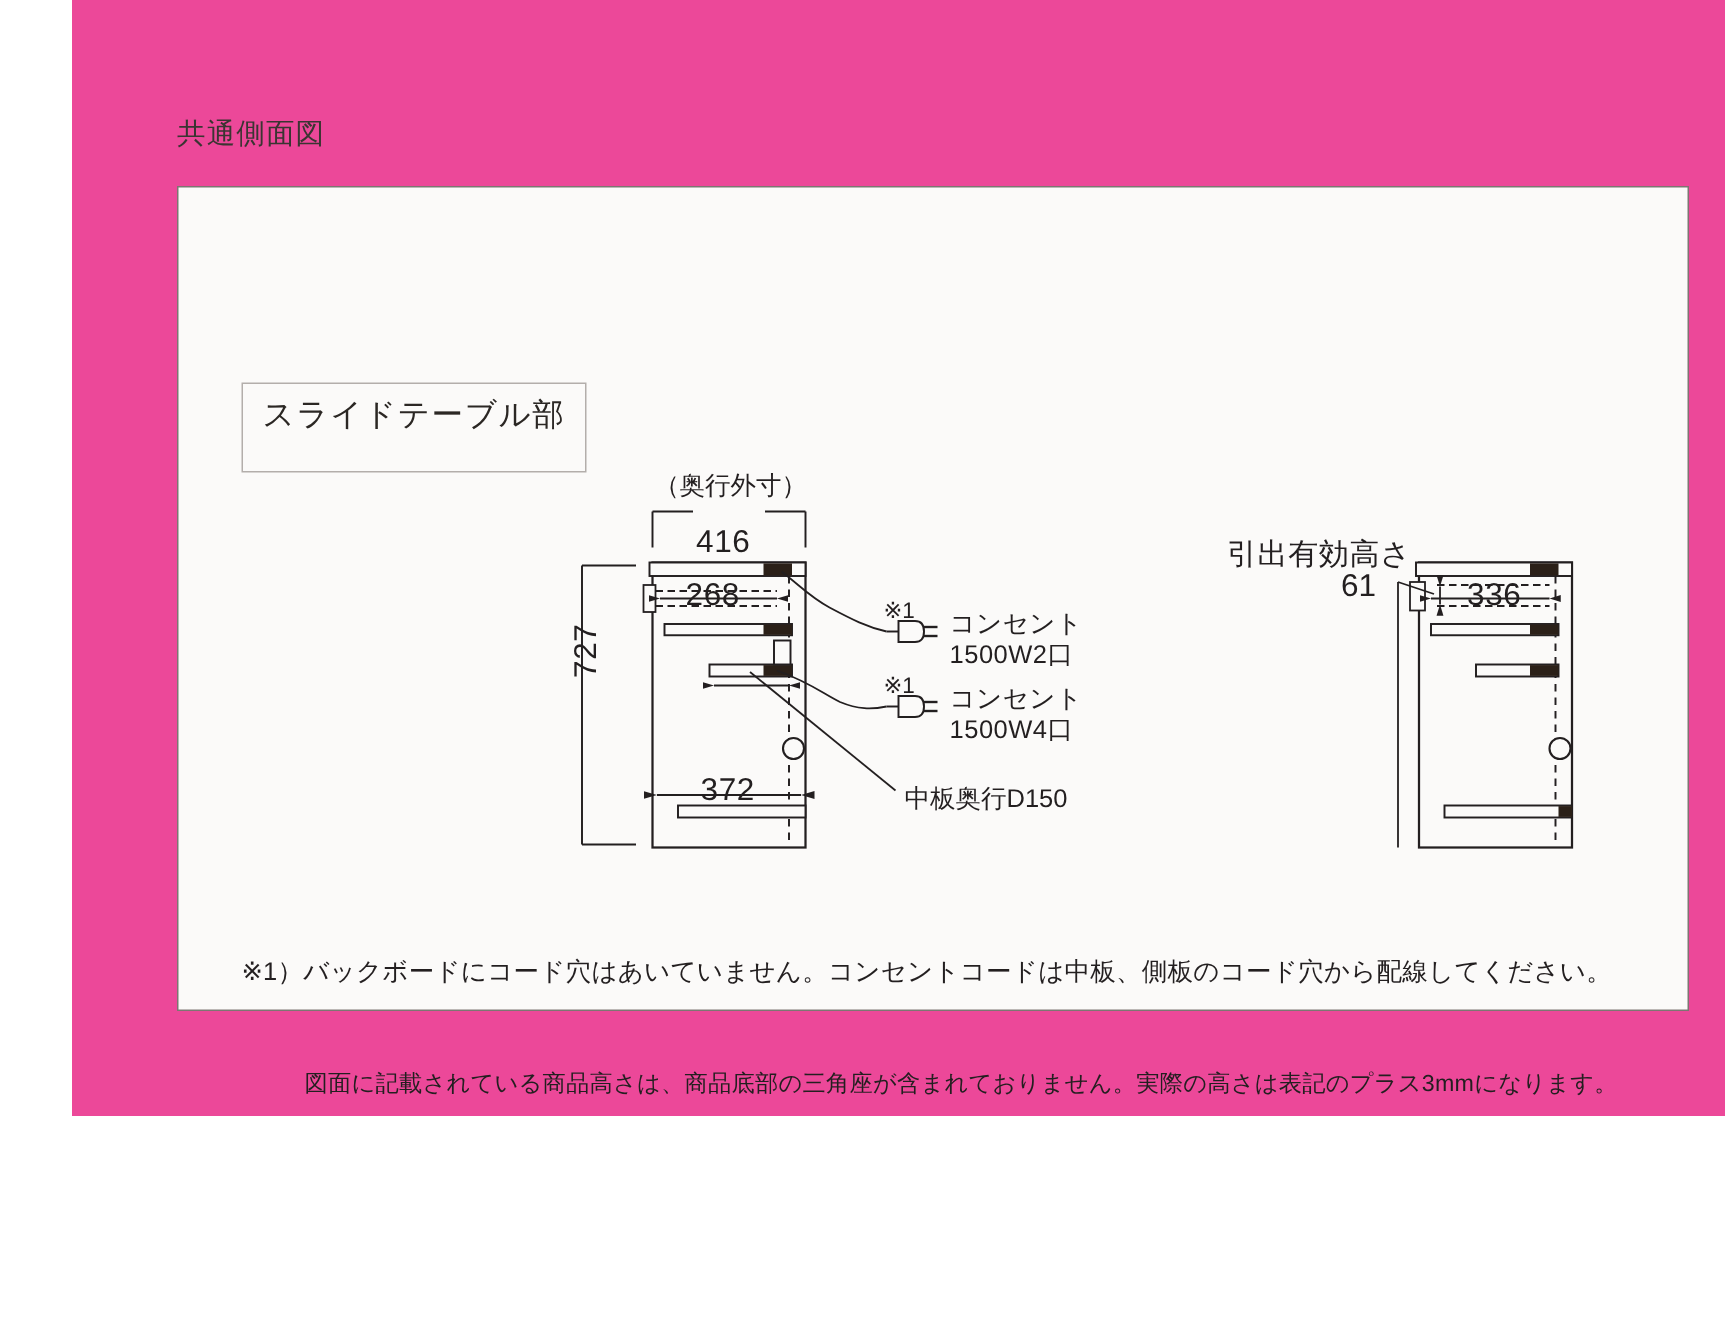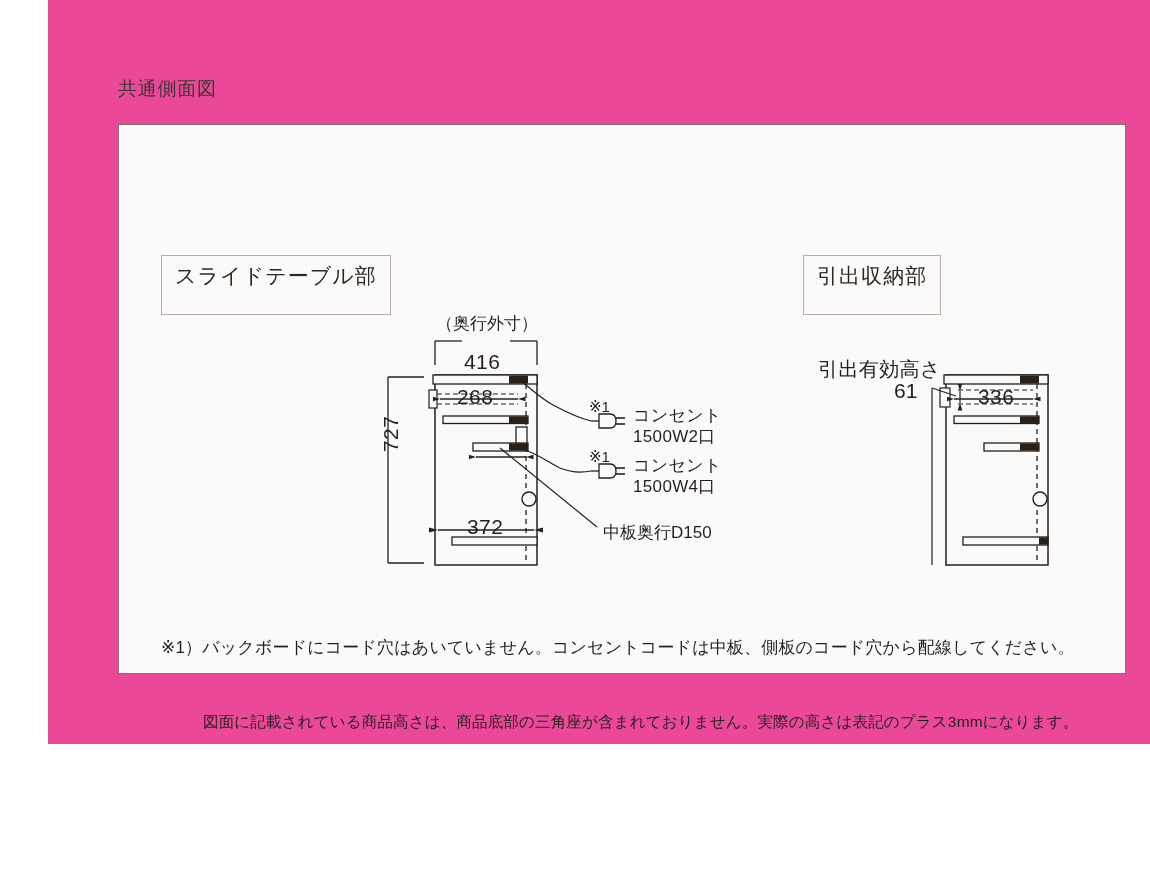--- a/index.html
+++ b/index.html
@@ -246,21 +246,20 @@
       <g>
         <path d="M543,471 L551,471" stroke-width="1.3"></path>
         <path d="M551,464 L562,464 Q568,464 568,471 Q568,478 562,478 L551,478 Z" stroke-width="1.3" fill="#fbfaf9"></path>
         <path d="M568,468 L577,468" stroke-width="1.6"></path>
         <path d="M568,474 L577,474" stroke-width="1.6"></path>
       </g>
     </g>
   </svg>
 
   <div class="panel-heading" id="heading-slide">スライドテーブル部</div>
-  <div class="panel-heading" id="heading-drawer">引出収納部</div>
 
   <div class="dtext" id="label-depth-outer">（奥行外寸）</div>
   <div class="dtext dim-num" id="label-416">416</div>
   <div class="dtext dim-num" id="label-268">268</div>
   <div class="dtext dim-num" id="label-372">372</div>
   <div class="dtext dim-num" id="label-727">727</div>
 
   <div class="dtext small-jp" id="label-drawer-height">引出有効高さ</div>
   <div class="dtext" id="label-61">61</div>
   <div class="dtext dim-num" id="label-336">336</div>

